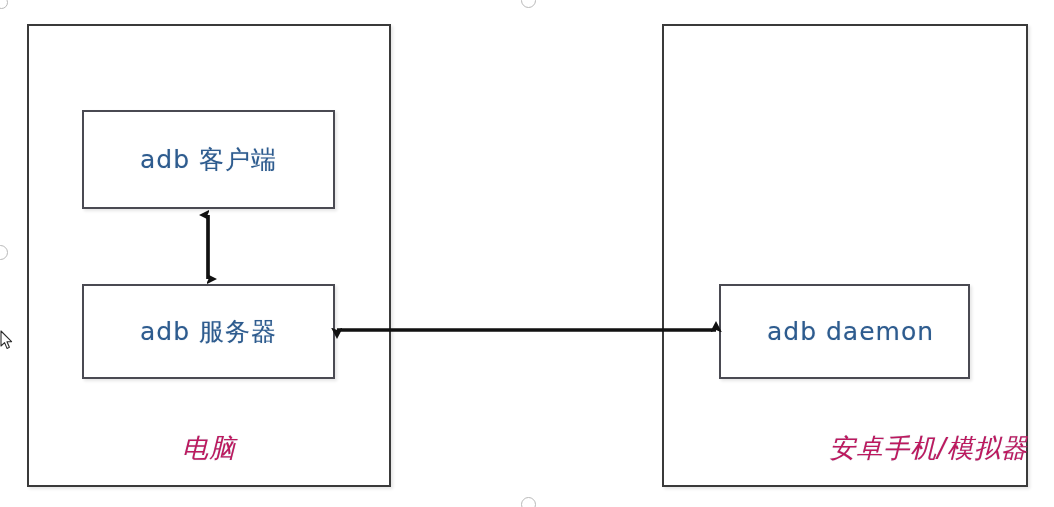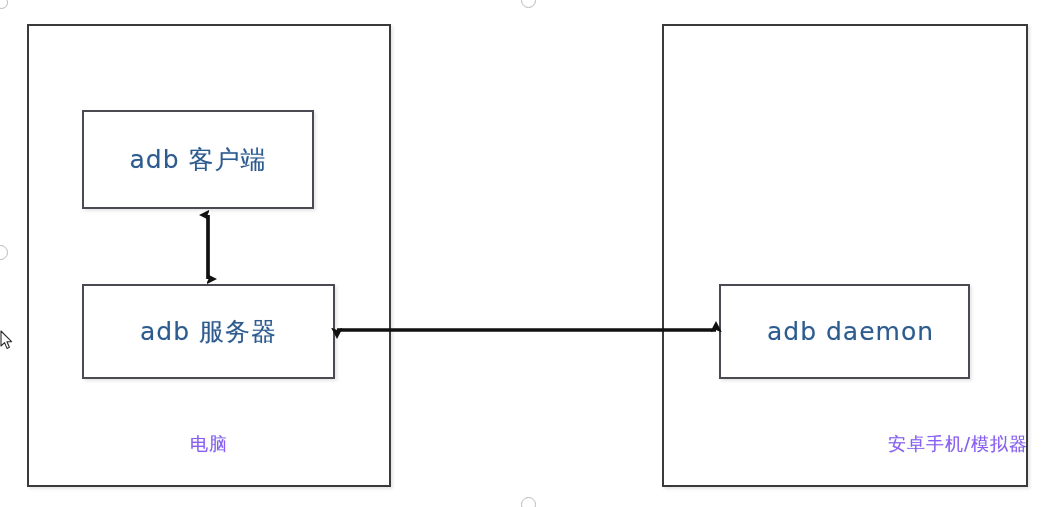--- a/index.html
+++ b/index.html
@@ -34,47 +34,48 @@
   .node-box {
     position: absolute;
     background: #ffffff;
     border: 2.5px solid #4a4a52;
     box-sizing: border-box;
     display: flex;
     align-items: center;
     justify-content: center;
     box-shadow: 2px 2px 3px rgba(0,0,0,0.10);
   }
-  #adb-client-box { left: 82px;  top: 110px; width: 232px; height: 99px; }
+  #adb-client-box { left: 82px;  top: 110px; width: 253px; height: 99px; }
   #adb-server-box { left: 82px;  top: 284px; width: 253px; height: 95px; }
   #adb-daemon-box { left: 719px; top: 284px; width: 251px; height: 95px; }
 
   .node-label {
     color: #2d5b8e;
     font-size: 25px;
     letter-spacing: 1px;
     white-space: nowrap;
     line-height: 1;
     text-shadow: 0 0 1px rgba(45,91,142,0.35);
   }
   .node-label.latin {
     font-family: "DejaVu Sans", "Liberation Sans", sans-serif;
     margin-left: 12px;
   }
 
   
   .container-caption {
     position: absolute;
-    color: #8b5cf6;
-    font-size: 18px;
+    color: #be185d;
+    font-size: 26px;
     letter-spacing: 1px;
     white-space: nowrap;
     text-align: center;
     line-height: 1;
     text-shadow: 0 0 1px rgba(45,91,142,0.35);
+    font-style: italic;
   }
   #pc-caption    { left: 27px;  top: 435px; width: 364px; }
   #phone-caption { left: 662px; top: 435px; width: 366px; text-align: right; }
 
   
   .connector {
     position: absolute;
     pointer-events: none;
   }
   #vertical-connector   { left: 185px; top: 205px; width: 46px; height: 84px; }

